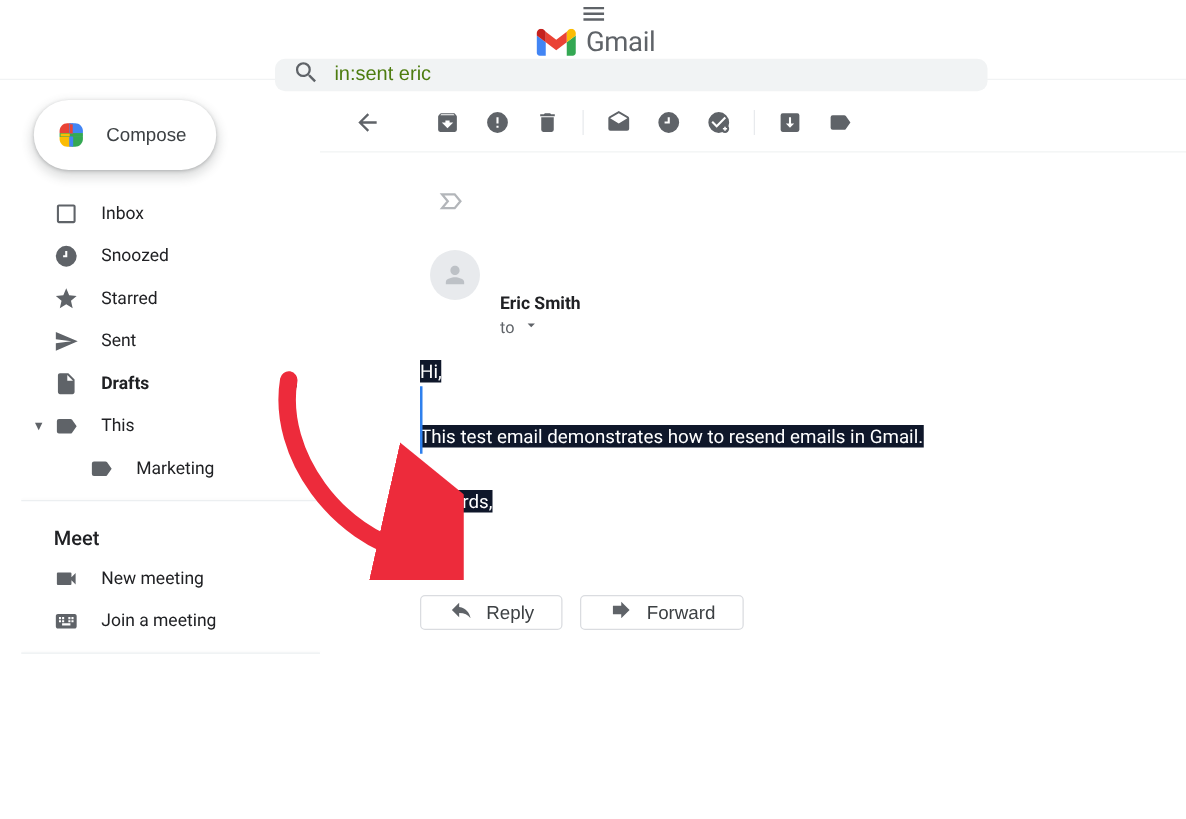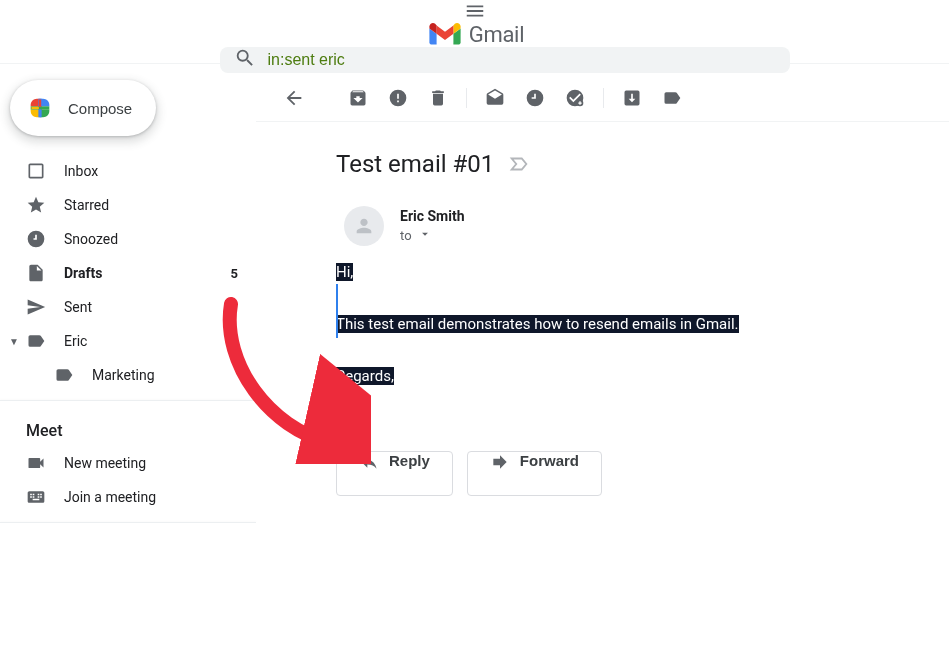--- a/index.html
+++ b/index.html
@@ -53,20 +53,21 @@
     outline:none;
   }
   .main {
     display:flex;
     height:calc(100% - 64px);
   }
   .sidebar {
     width:256px;
     padding-top:16px;
     position:relative;
+    padding-left:17px;
   }
   .compose-btn {
     margin-left:10px;
     height:56px;
     border-radius:28px;
     box-shadow: 0 1px 3px rgba(60,64,67,.3), 0 4px 8px 3px rgba(60,64,67,.15);
     background:#fff;
     display:inline-flex;
     align-items:center;
     padding: 0 24px 0 16px;
@@ -170,21 +171,21 @@
     display:flex;
     align-items:flex-start;
     padding-left:8px;
   }
   .avatar {
     width:40px;height:40px;border-radius:50%;
     background:#e8eaed;
     display:flex;align-items:center;justify-content:center;
     margin-right:16px;
   }
-  .sender-info { flex:1; }
+  .sender-info { flex:1;margin-top:32px; }
   .sender-name { font-size:14px; font-weight:700; color:#202124; }
   .to-line { font-size:13px; color:#5f6368; margin-top:2px; display:flex; align-items:center;text-align:center;}
   .email-body {
     margin-left:80px;
     margin-top:14px;
     font-size:15px;
     line-height:1.72;
   }
   .email-body .hl {
     background:#0f172a;
@@ -193,28 +194,28 @@
   .actions {
     margin-left:80px;
     margin-top:36px;
     display:flex;
     gap:14px;
   }
   .action-btn {
     border:1px solid #dadce0;
     background:#fff;
     border-radius:4px;
-    height:45px;
+    height:28px;
     padding:0 22px;
     display:inline-flex;
-    align-items:flex-start;
+    align-items:center;
     font-size:15px;
     color:#3c4043;
     cursor:pointer;
-    font-weight:700;
+    font-weight:400;
   }
   .action-btn .aicon { margin-right:10px; fill:#5f6368; }
   .arrow-annotation {
     position:absolute;
     left:-45px; top:230px;
     pointer-events:none;
   }
 </style>
 </head>
 <body>
@@ -276,58 +277,58 @@
               <path d="M19 3H5c-1.1 0-2 .9-2 2v14c0 1.1.9 2 2 2h14c1.1 0 2-.9 2-2V5c0-1.1-.9-2-2-2zm0 16H5V5h14v14zM7 7h10v8H7z" fill="none"></path>
               <path d="M20 4H4c-1.1 0-2 .9-2 2v12c0 1.1.9 2 2 2h16c1.1 0 2-.9 2-2V6c0-1.1-.9-2-2-2zm0 14H4V6h16v12z" fill="none"></path>
               <path d="M19 3H5C3.9 3 3 3.9 3 5v14c0 1.1.9 2 2 2h14c1.1 0 2-.9 2-2V5c0-1.1-.9-2-2-2zm0 16H5V5h14v14z"></path>
             </svg>
         </span>
         <span>Inbox</span>
       </div>
       <div class="nav-item">
         <span class="icon">
           <svg width="20" height="20" viewBox="0 0 24 24">
+              <path d="M12 2a10 10 0 100 20 10 10 0 000-20zm1 11h-4v-2h2V7h2v6z"></path>
+            </svg>
+        </span>
+        <span>Snoozed</span>
+      </div>
+      <div class="nav-item">
+        <span class="icon">
+          <svg width="20" height="20" viewBox="0 0 24 24">
               <path d="M12 17.27L18.18 21l-1.64-7.03L22 9.24l-7.19-.61L12 2 9.19 8.63 2 9.24l5.46 4.73L5.82 21z"></path>
             </svg>
         </span>
         <span>Starred</span>
       </div>
       <div class="nav-item">
         <span class="icon">
           <svg width="20" height="20" viewBox="0 0 24 24">
-              <path d="M12 2a10 10 0 100 20 10 10 0 000-20zm1 11h-4v-2h2V7h2v6z"></path>
-            </svg>
-        </span>
-        <span>Snoozed</span>
+              <path d="M2 21l21-9L2 3v7l15 2-15 2v7z"></path>
+            </svg>
+        </span>
+        <span>Sent</span>
       </div>
       <div class="nav-item bold">
         <span class="icon">
           <svg width="20" height="20" viewBox="0 0 24 24">
               <path d="M14 2H6c-1.1 0-2 .9-2 2v16c0 1.1.9 2 2 2h12c1.1 0 2-.9 2-2V8l-6-6zm-1 7V3.5L18.5 9H13z"></path>
             </svg>
         </span>
         <span>Drafts</span>
         <span class="nav-count">5</span>
       </div>
-      <div class="nav-item">
-        <span class="icon">
-          <svg width="20" height="20" viewBox="0 0 24 24">
-              <path d="M2 21l21-9L2 3v7l15 2-15 2v7z"></path>
-            </svg>
-        </span>
-        <span>Sent</span>
-      </div>
       <div class="nav-item expand-row">
         <span class="triangle">▼</span>
         <span class="icon">
           <svg width="20" height="20" viewBox="0 0 24 24">
               <path d="M17.63 5.84A2 2 0 0016 5H5a2 2 0 00-2 2v10a2 2 0 002 2h11a2 2 0 001.63-.84L22 12l-4.37-6.16z"></path>
             </svg>
         </span>
-        <span>Eric</span>
+        <span>This</span>
       </div>
       <div class="nav-item sub">
         <span class="icon">
           <svg width="20" height="20" viewBox="0 0 24 24">
               <path d="M17.63 5.84A2 2 0 0016 5H5a2 2 0 00-2 2v10a2 2 0 002 2h11a2 2 0 001.63-.84L22 12l-4.37-6.16z"></path>
             </svg>
         </span>
         <span>Marketing</span>
       </div>
     </div>
@@ -412,21 +413,20 @@
       <defs>
         <marker id="ah" markerWidth="12" markerHeight="12" refX="2" refY="6" orient="auto">
           <path d="M0,0 L12,6 L0,12 z" fill="#ed2b3b"></path>
         </marker>
       </defs>
       <path d="M20,10 C10,70 60,135 118,148" stroke="#ed2b3b" stroke-width="14" fill="none" marker-end="url(#ah)" stroke-linecap="round"></path>
     </svg>
 
     <div class="email-header">
       <div class="subject">
-        <span>Test email #01</span>
         <span class="important-marker">
           <svg width="22" height="22" viewBox="0 0 24 24" fill="none" stroke="#b3b6ba" stroke-width="2">
               <path d="M4 6h11l5 6-5 6H4l5-6-5-6z"></path>
             </svg>
         </span>
       </div>
 
       <div class="sender-row">
         <div class="avatar">
           <svg width="22" height="22" viewBox="0 0 24 24" fill="#bdc1c6">

